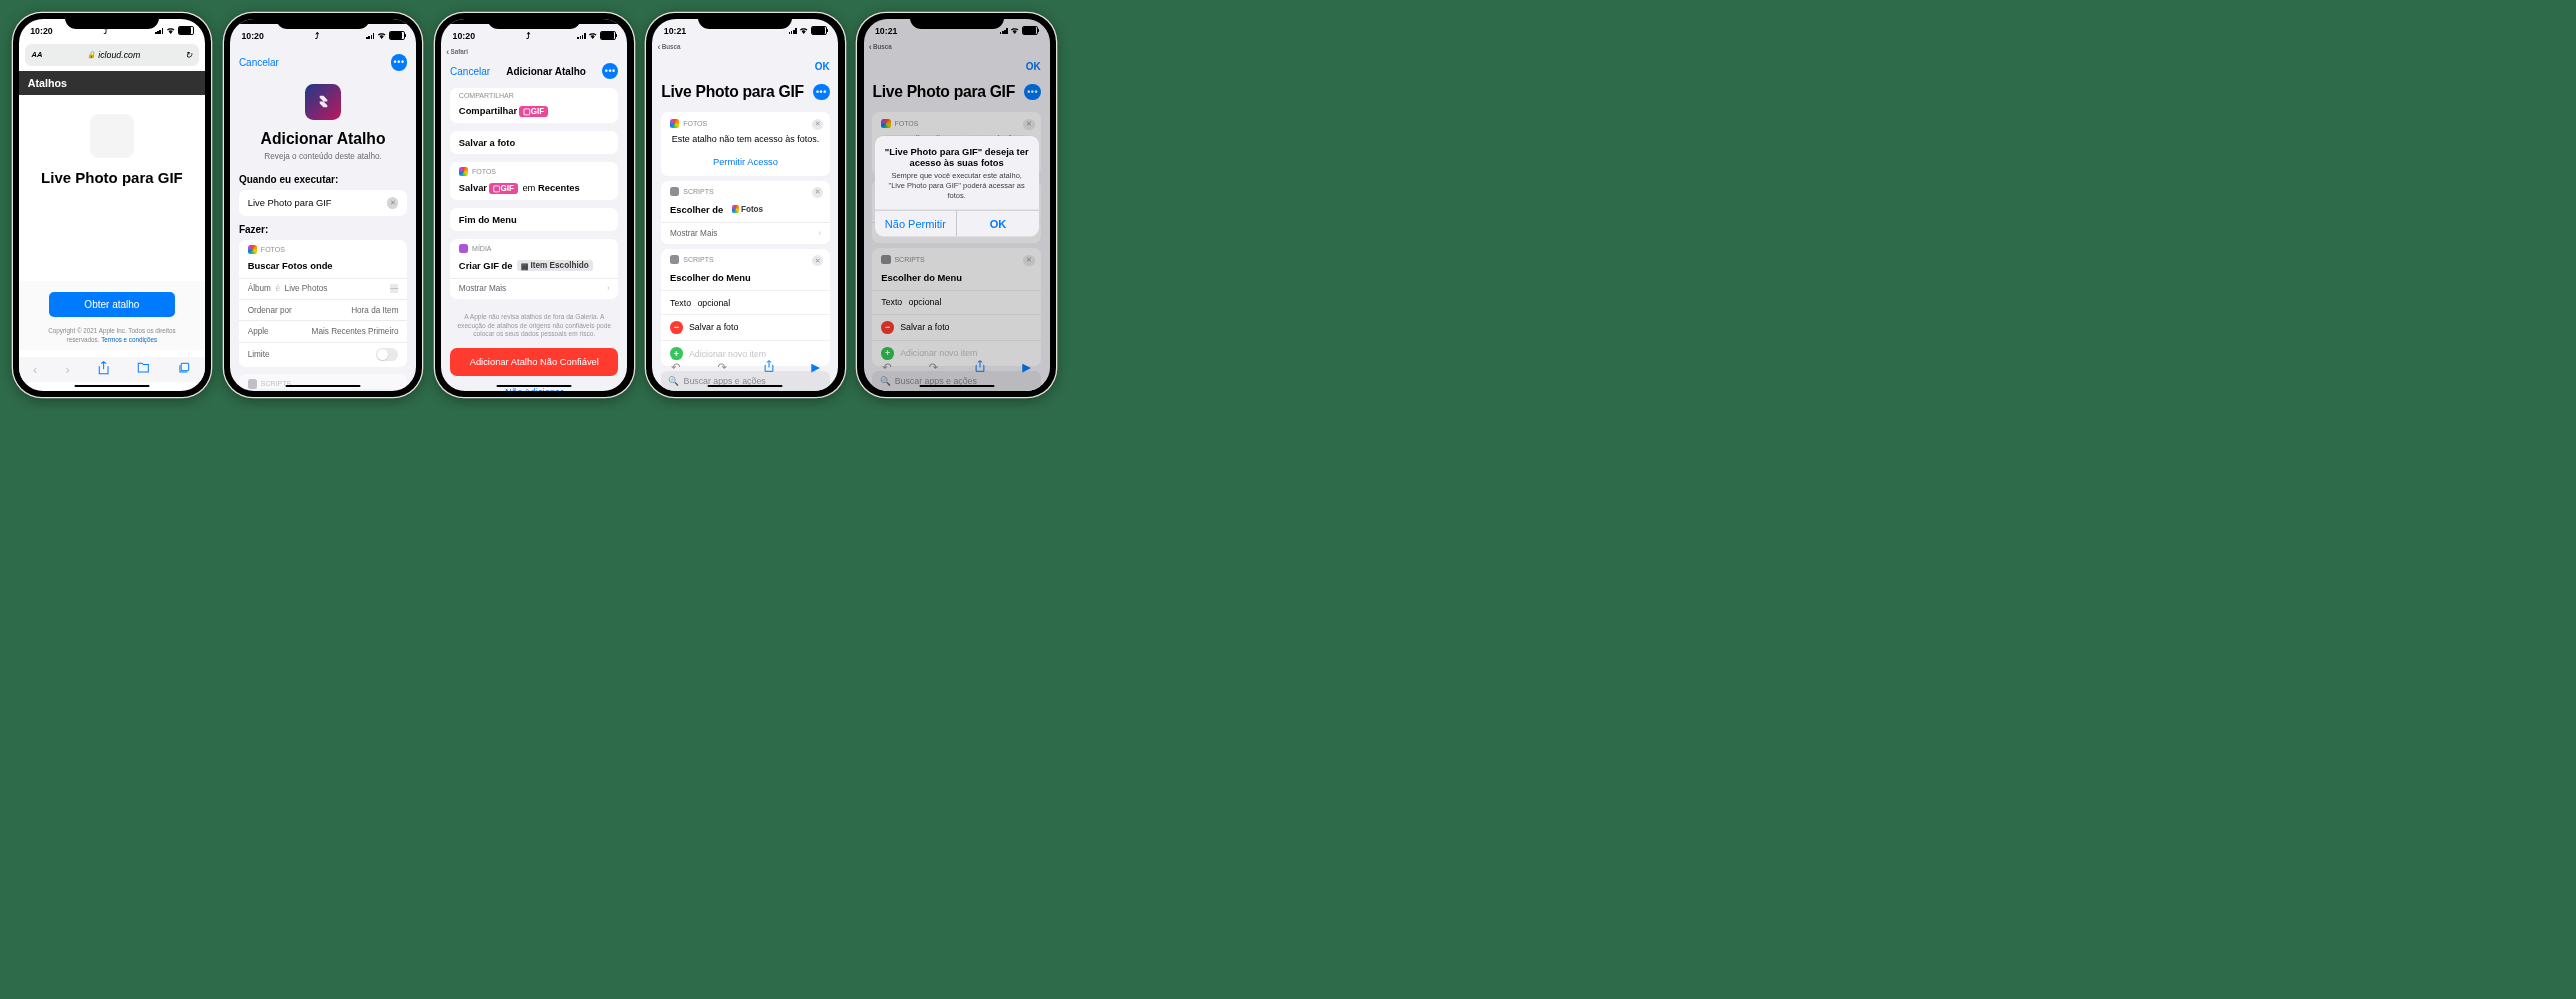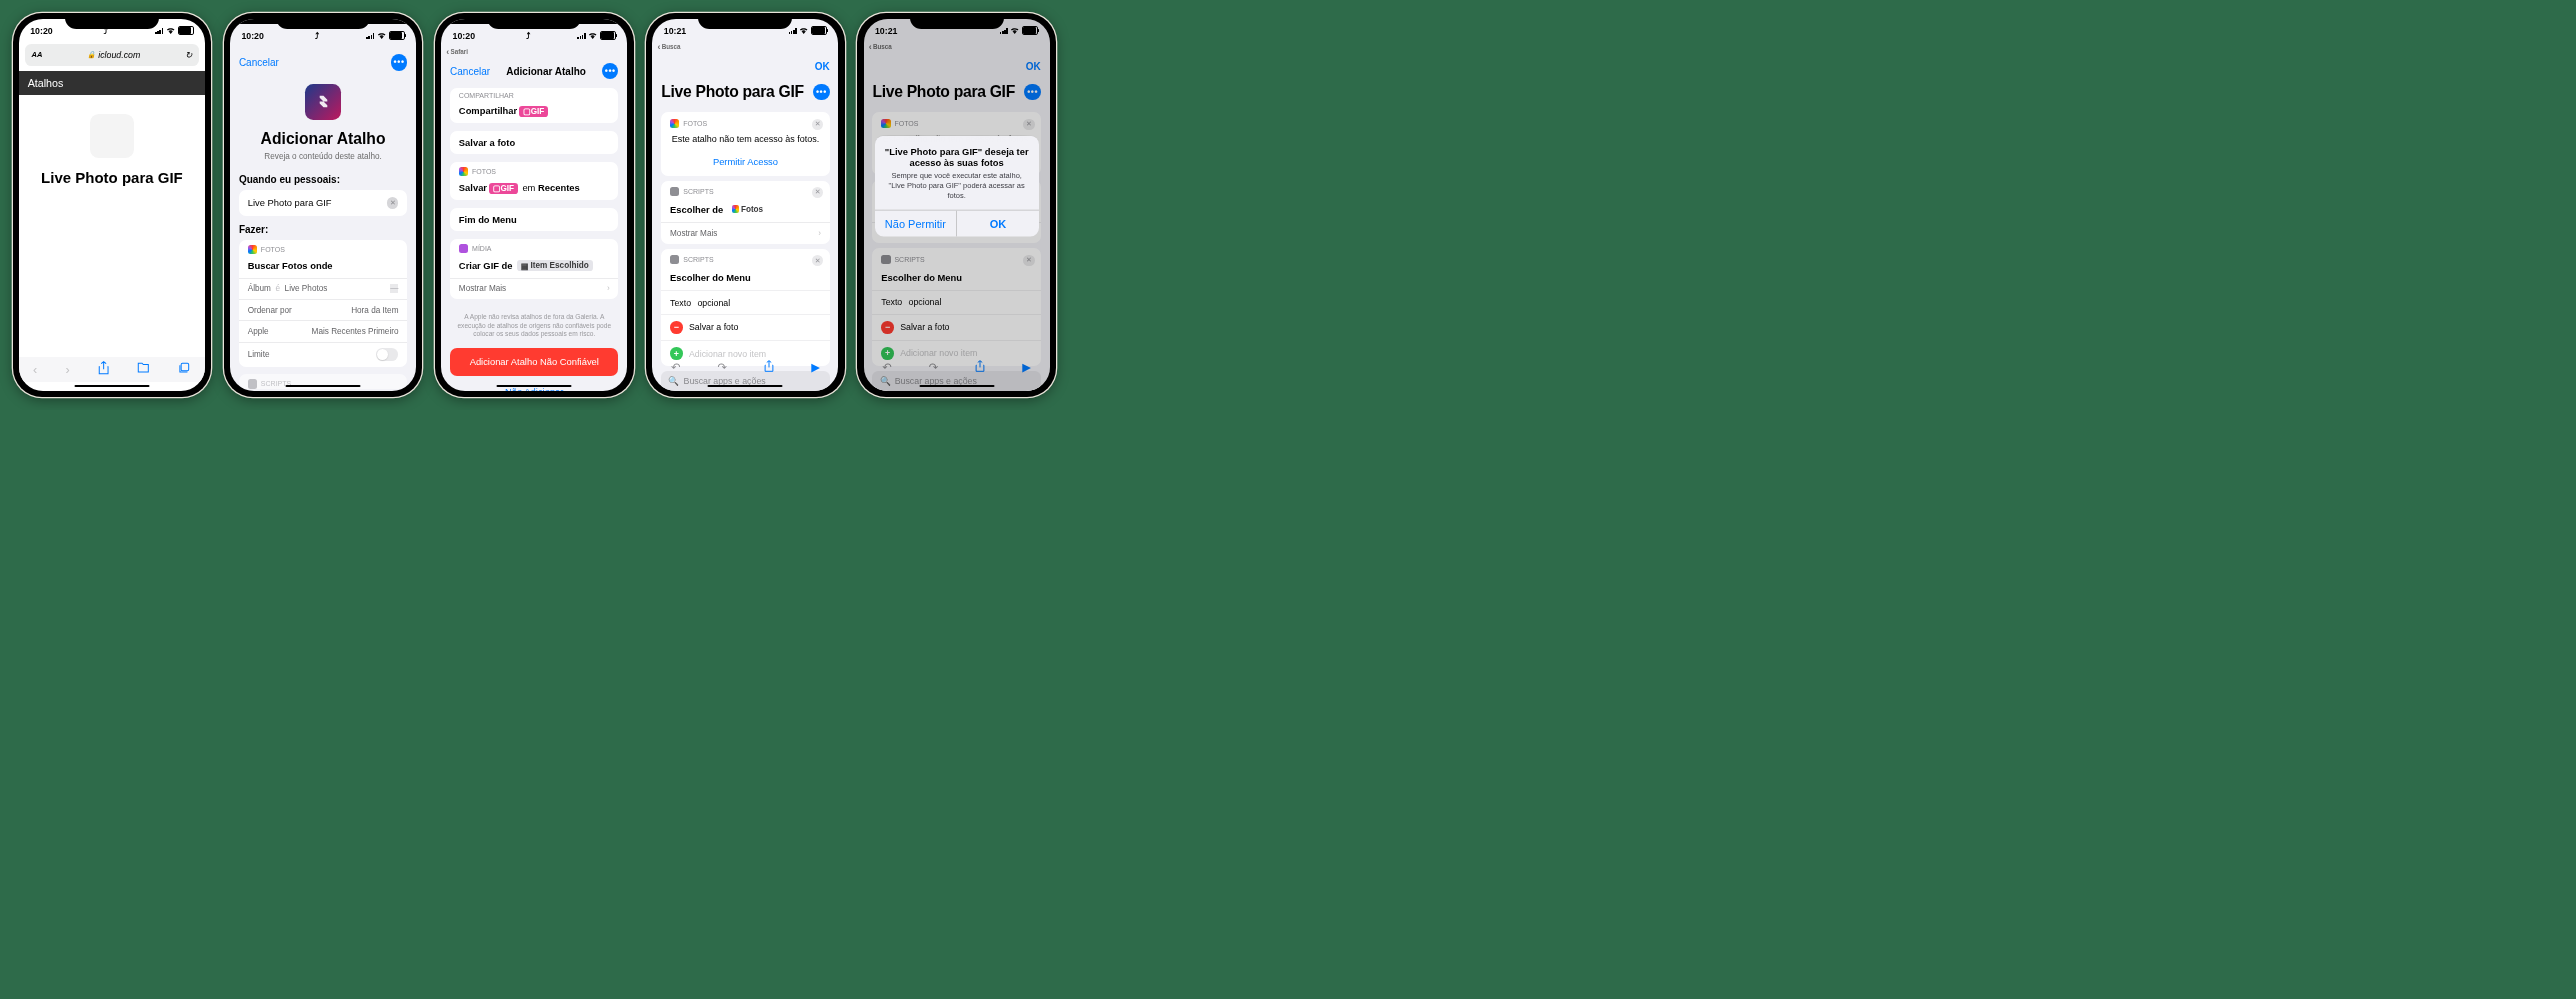--- a/index.html
+++ b/index.html
@@ -11,21 +11,21 @@
   .status .right { display:flex; gap:2.5px; align-items:center; }
   .status.bb .breadcrumb { position:absolute; bottom:-8.8px; left:5px; font-size:6.3px; color:#6b6b6b; display:flex; align-items:center; gap:1.3px; }
   .status.bb .breadcrumb::before { content:'‹'; font-size:8.8px; }
   .home { position:absolute; bottom:3.8px; left:50%; transform:translateX(-50%); width:75px; height:2.5px; background:#000; border-radius:1.9px; z-index:50; }
   .screen.dimmed::after { content:''; position:absolute; inset:0; background:rgba(0,0,0,.18); z-index:30; pointer-events:none; border-radius:24px; }
 
   
   .urlbar { display:flex; align-items:center; height:21.4px; margin:1.3px 6.3px 5px; background:#eceded; border-radius:6.3px; padding:0 6.3px; font-size:8.8px; gap:3.8px;font-style:italic; }
   .urlbar .aa { font-size:7.5px; font-weight:600; }
   .urlbar .lock { font-size:7px; }
-  .p1-header { background:#313131; color:#fff; padding:6.3px 8.8px; font-size:10.7px; font-weight:400; }
+  .p1-header { background:#313131; color:#fff; padding:6.3px 8.8px; font-size:10.7px; font-weight:700; }
   .p1-body { background:#fff; text-align:center; padding:19px 12.6px 6.3px; }
   .p1-tile { width:44px; height:44px; background:#f4f4f4; border-radius:8.8px; margin:0 auto 11.3px; }
   .p1-title { font-size:15px; font-weight:700; }
   .p1-spacer { height:88px; background:#fff; }
   .p1-footer { background:#fafafa; padding:11.3px 12.6px 5px; text-align:center; }
   .p1-btn { background:#007aff; color:#fff; border:none; border-radius:5px; padding:7px 0; width:126px; font-size:10px; font-weight:500; }
   .p1-copy { font-size:6.3px; color:#8a8a8a; margin-top:10px; line-height:1.4; }
   .p1-copy a { color:#06c; text-decoration:none; }
   .safari-tb { position:absolute; bottom:8.8px; left:0; right:0; height:25px; display:flex; justify-content:space-around; align-items:center; background:#f6f6f8; }
   .safari-tb span { color:#007aff; font-size:12.6px; }
@@ -131,20 +131,27 @@
       <span>icloud.com</span>
     </span>
     <span>↻</span>
   </div>
   <div class="p1-header">Atalhos</div>
   <div class="p1-body">
     <div class="p1-tile"></div>
     <div class="p1-title">Live Photo para GIF</div>
   </div>
   <div class="p1-spacer"></div>
+  <div class="p1-footer">
+    <button class="p1-btn">Obter atalho</button>
+    <div class="p1-copy">
+      <span>Copyright © 2021 Apple Inc. Todos os direitos reservados.</span>
+      <a>Termos e condições</a>
+    </div>
+  </div>
   <div class="safari-tb">
     <span class="dis">‹</span>
     <span class="dis">›</span>
     <span>
       <svg width="11.3" height="14" viewBox="0 0 18 22" fill="none" stroke="#007aff" stroke-width="1.6">
               <path d="M9 1v12M5 4l4-3 4 3M3 9h-1v11h14V9h-1"></path>
             </svg>
     </span>
     <span>
       <svg width="12.6" height="11.3" viewBox="0 0 20 18" fill="none" stroke="#007aff" stroke-width="1.6">
@@ -189,21 +196,21 @@
     <span class="more">•••</span>
   </div>
   <div class="sc-icon">
     <svg viewBox="0 0 40 40">
             <path d="M12 6h8l8 8v4h-8l8 8v4h-8l-8-8v-4h8l-8-8z" fill="#fff" opacity=".9"></path>
           </svg>
   </div>
   <div class="p2-h1">Adicionar Atalho</div>
   <div class="p2-sub">Reveja o conteúdo deste atalho.</div>
   <div class="p2-content">
-    <div class="sect-label">Quando eu pessoais:</div>
+    <div class="sect-label">Quando eu executar:</div>
     <div class="card inputrow">
       <span>Live Photo para GIF</span>
       <span class="clr">✕</span>
     </div>
     <div class="sect-label">Fazer:</div>
     <div class="card">
       <div class="app-hdr">
               <span class="app-dot dot-photos"></span>
               <span>FOTOS</span>
             </div>

